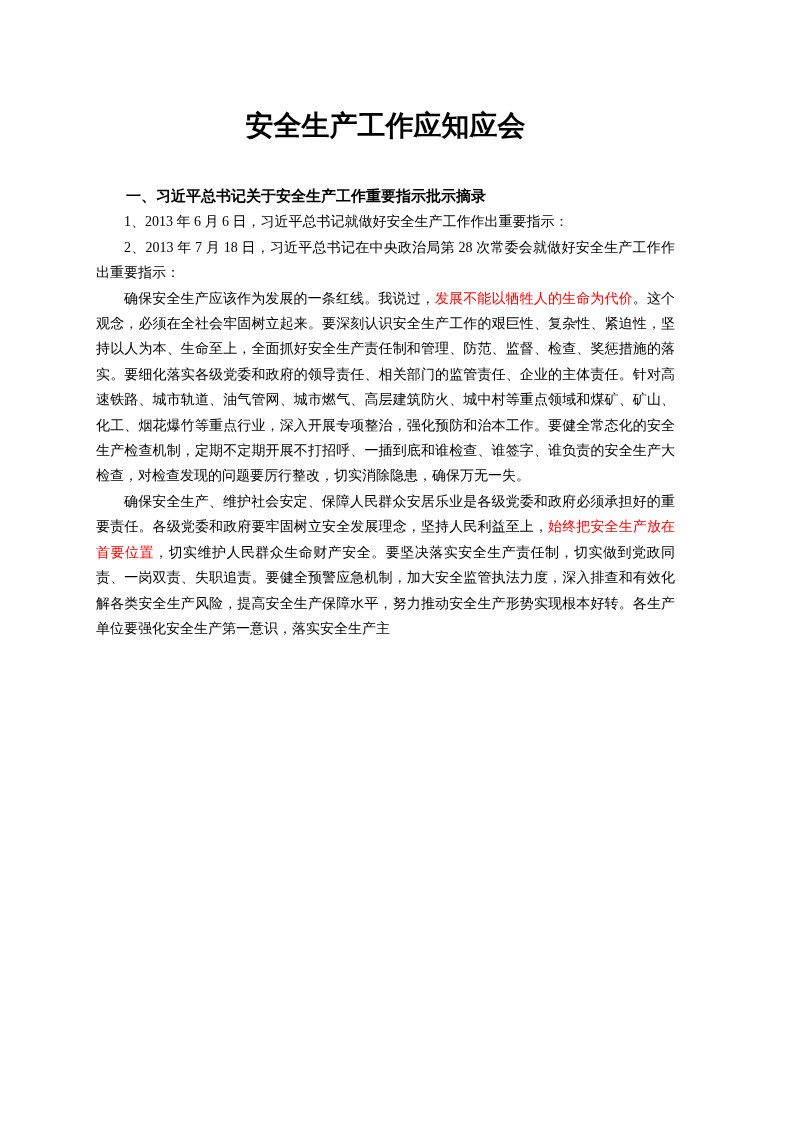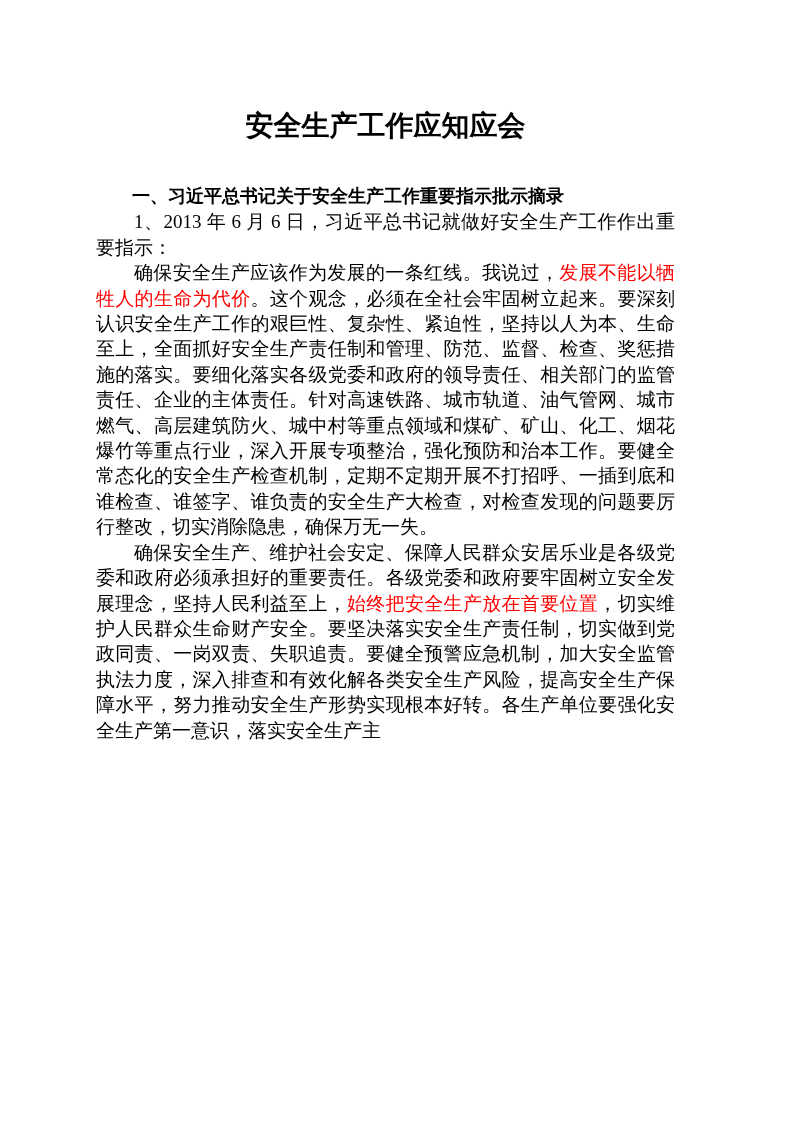--- a/index.html
+++ b/index.html
@@ -22,40 +22,41 @@
     font-family: "Liberation Sans", "DejaVu Sans", sans-serif;
     font-weight: 700;
     font-size: 28px;
     line-height: 40px;
     text-align: center;
     margin: 0 0 38px 0;
     color: #000000;
   }
   .section-heading {
     font-weight: 700;
-    font-size: 18px;
+    font-size: 15px;
     line-height: 25.4px;
     text-indent: 2em;
     text-align: justify;
   }
   .para {
-    font-size: 19px;
+    font-size: 14px;
     line-height: 25.4px;
     text-align: justify;
     text-indent: 2em;
     margin: 0;
     word-break: break-all;
   }
   .run { color: #000000; }
   .run.red { color: var(--accent-red, #ff0000); }
 </style>
 </head>
 <body style="background: rgb(255, 255, 255);">
 
 <div class="page">
   <h1 class="doc-title">安全生产工作应知应会</h1>
   <div class="section-heading">一、习近平总书记关于安全生产工作重要指示批示摘录</div>
   <div>
       <div class="para"><span class="run">1、2013 年 6 月 6 日，习近平总书记就做好安全生产工作作出重要指示：</span></div>
+      <div class="para"><span class="run">2、2013 年 7 月 18 日，习近平总书记在中央政治局第 28 次常委会就做好安全生产工作作出重要指示：</span></div>
       <div class="para"><span class="run">确保安全生产应该作为发展的一条红线。我说过，</span><span class="run red">发展不能以牺牲人的生命为代价</span><span class="run">。这个观念，必须在全社会牢固树立起来。要深刻认识安全生产工作的艰巨性、复杂性、紧迫性，坚持以人为本、生命至上，全面抓好安全生产责任制和管理、防范、监督、检查、奖惩措施的落实。要细化落实各级党委和政府的领导责任、相关部门的监管责任、企业的主体责任。针对高速铁路、城市轨道、油气管网、城市燃气、高层建筑防火、城中村等重点领域和煤矿、矿山、化工、烟花爆竹等重点行业，深入开展专项整治，强化预防和治本工作。要健全常态化的安全生产检查机制，定期不定期开展不打招呼、一插到底和谁检查、谁签字、谁负责的安全生产大检查，对检查发现的问题要厉行整改，切实消除隐患，确保万无一失。</span></div>
       <div class="para"><span class="run">确保安全生产、维护社会安定、保障人民群众安居乐业是各级党委和政府必须承担好的重要责任。各级党委和政府要牢固树立安全发展理念，坚持人民利益至上，</span><span class="run red">始终把安全生产放在首要位置</span><span class="run">，切实维护人民群众生命财产安全。要坚决落实安全生产责任制，切实做到党政同责、一岗双责、失职追责。要健全预警应急机制，加大安全监管执法力度，深入排查和有效化解各类安全生产风险，提高安全生产保障水平，努力推动安全生产形势实现根本好转。各生产单位要强化安全生产第一意识，落实安全生产主</span></div>
     </div>
 </div>
 
 </body></html>

